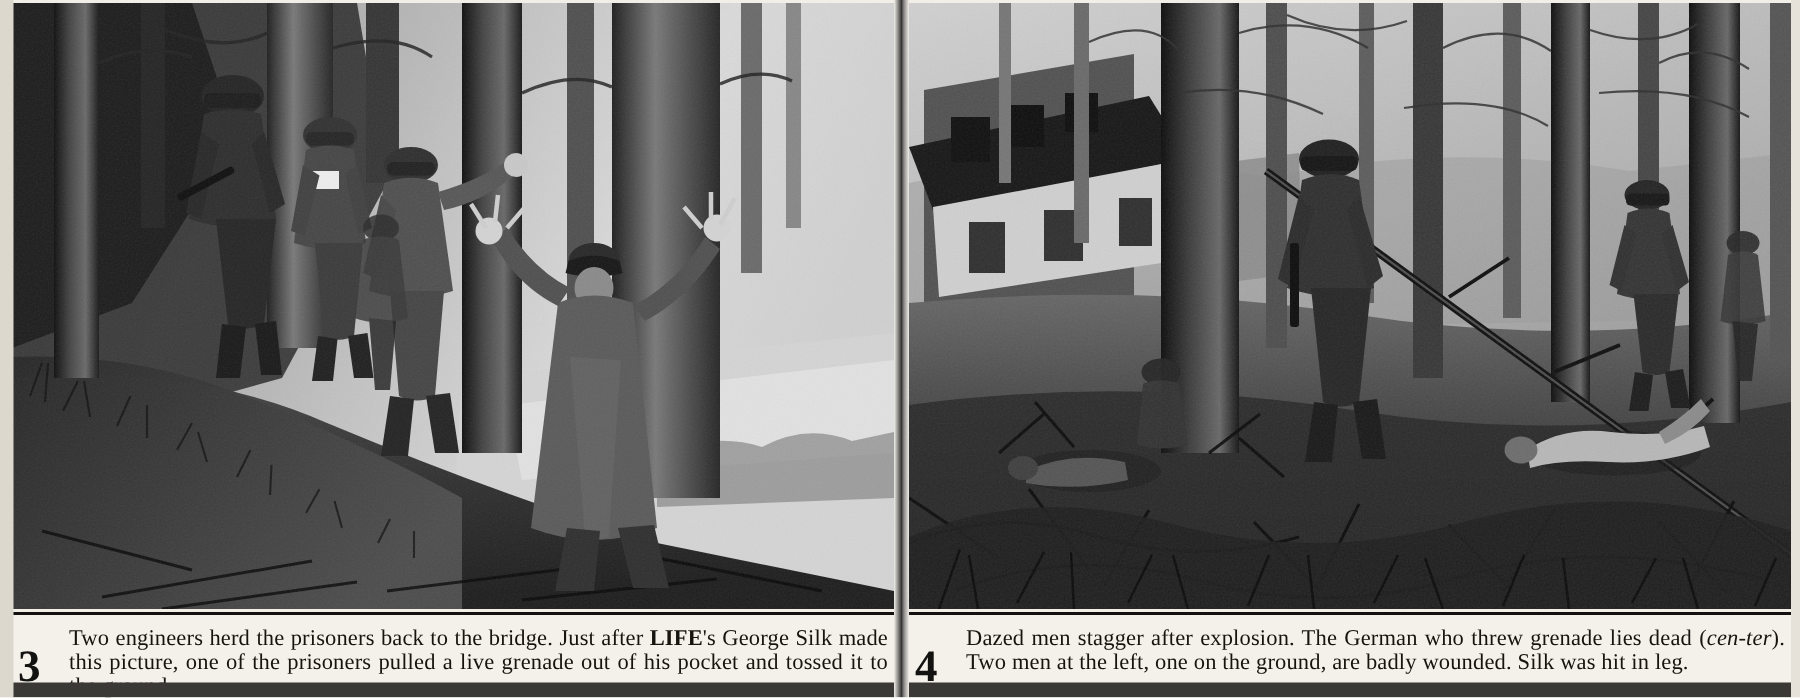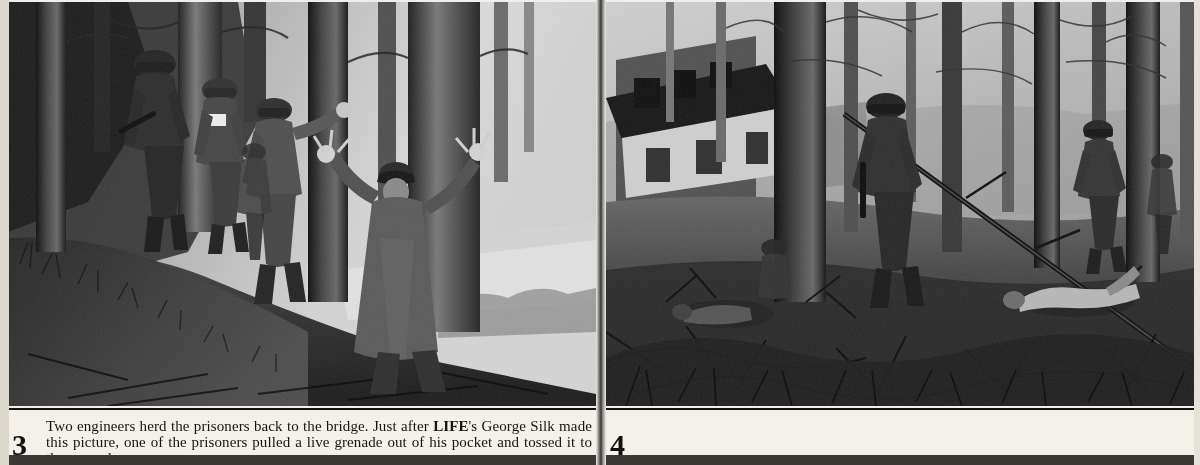--- a/index.html
+++ b/index.html
@@ -416,20 +416,23 @@
       <div class="folio">3</div>
       <div class="caption-text">
         <span>Two engineers herd the prisoners back to the bridge. Just after </span><span class="sc">LIFE</span><span>'s George Silk made this</span>
         <span>picture, one of the prisoners pulled a live grenade out of his pocket and tossed it to the ground.</span>
       </div>
     </div>
 
     <div class="caption-row caption-right">
       <div class="caption-rule"></div>
       <div class="folio">4</div>
+      <div class="caption-text">
+        <span>Dazed men stagger after explosion. The German who threw grenade lies dead (</span><i>cen-</i><i>ter</i><span>). Two men at the left, one on the ground, are badly wounded. Silk was hit in leg.</span>
+      </div>
     </div>
 
     <div class="bleed bleed-left"></div>
     <div class="bleed bleed-right"></div>
 
     <div class="gutter"></div>
     <div class="edge-left"></div>
     <div class="edge-right"></div>
   </div>
 </div>

